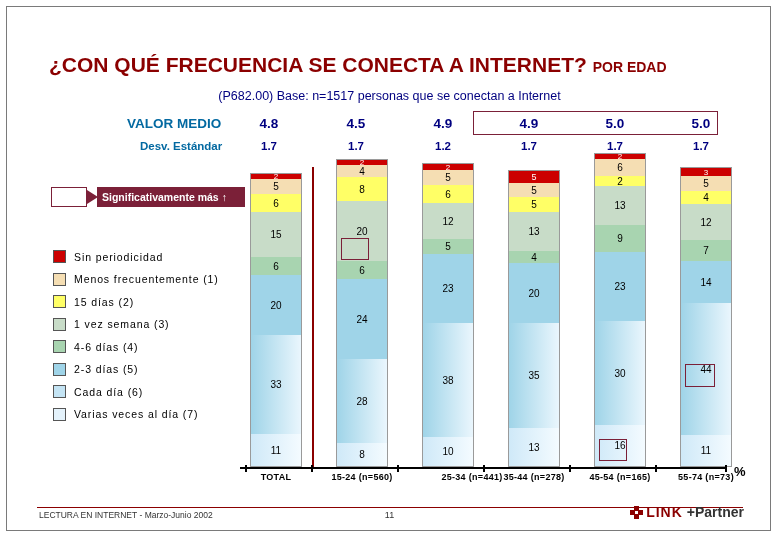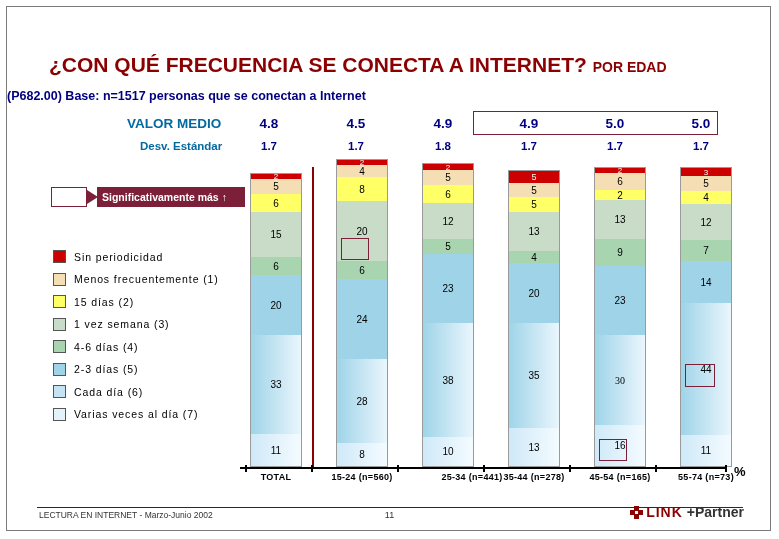--- a/index.html
+++ b/index.html
@@ -16,22 +16,22 @@
     background:#ffffff;
     box-sizing:border-box;
   }
   .title{
     position:absolute;left:42px;top:46px;
     font-size:21px;font-weight:bold;color:#8b0000;
     letter-spacing:0px;white-space:nowrap;
   }
   .title .small{font-size:14px;}
   .subtitle{
-    position:absolute;left:0;top:82px;width:765px;
-    font-size:12.5px;font-weight:bold;color:#000080;
+    position:absolute;left:0;top:82px;width:765px;text-align:center;
+    font-size:12.5px;font-weight:normal;color:#000080;
   }
   .stat-label{
     position:absolute;font-weight:bold;color:#0369a1;white-space:nowrap;
   }
   .vm-label{left:120px;top:109px;font-size:13.5px;}
   .de-label{left:133px;top:133px;font-size:11.5px;font-weight:bold;}
   .statval{
     position:absolute;text-align:center;width:60px;
     font-weight:bold;color:#000080;
   }
@@ -142,21 +142,21 @@
 
   <div class="statval vm" style="left:232px;">4.8</div>
   <div class="statval vm" style="left:319px;">4.5</div>
   <div class="statval vm" style="left:406px;">4.9</div>
   <div class="statval vm" style="left:492px;">4.9</div>
   <div class="statval vm" style="left:578px;">5.0</div>
   <div class="statval vm" style="left:664px;">5.0</div>
 
   <div class="statval de" style="left:232px;">1.7</div>
   <div class="statval de" style="left:319px;">1.7</div>
-  <div class="statval de" style="left:406px;">1.8</div>
+  <div class="statval de" style="left:406px;">1.2</div>
   <div class="statval de" style="left:492px;">1.7</div>
   <div class="statval de" style="left:578px;">1.7</div>
   <div class="statval de" style="left:664px;">1.7</div>
 
   <div class="sig-box"></div>
   <div class="sig-arrow"></div>
   <div class="sig-band">
     <span>Significativamente más</span>
     <span style="padding-left:3px;">↑</span>
   </div>
@@ -318,21 +318,21 @@
         </div>
       <div class="seg" style="height:39px;background:#c8dcc8;">
           <span>13</span>
         </div>
       <div class="seg" style="height:27px;background:#a8d4b0;">
           <span>9</span>
         </div>
       <div class="seg" style="height:69px;background:#9fd4e8;">
           <span>23</span>
         </div>
-      <div class="seg" style="height:90px;background:linear-gradient(to right,#9fd4e8,#eaf6fd);font-family:Liberation Serif, serif;">
+      <div class="seg" style="height:104px;background:linear-gradient(to right,#9fd4e8,#eaf6fd);">
           <span>30</span>
         </div>
       <div class="seg bot" style="height:42px;background:linear-gradient(to right,#cfe9f8,#f4fbff);">
           <span>16</span>
         </div>
     </div>
 
     <div class="col" style="left:440px;">
       <div class="seg top" style="height:9px;background:#cc0000;">
           <span style="color:#ffffff;font-size:8px;">3</span>

